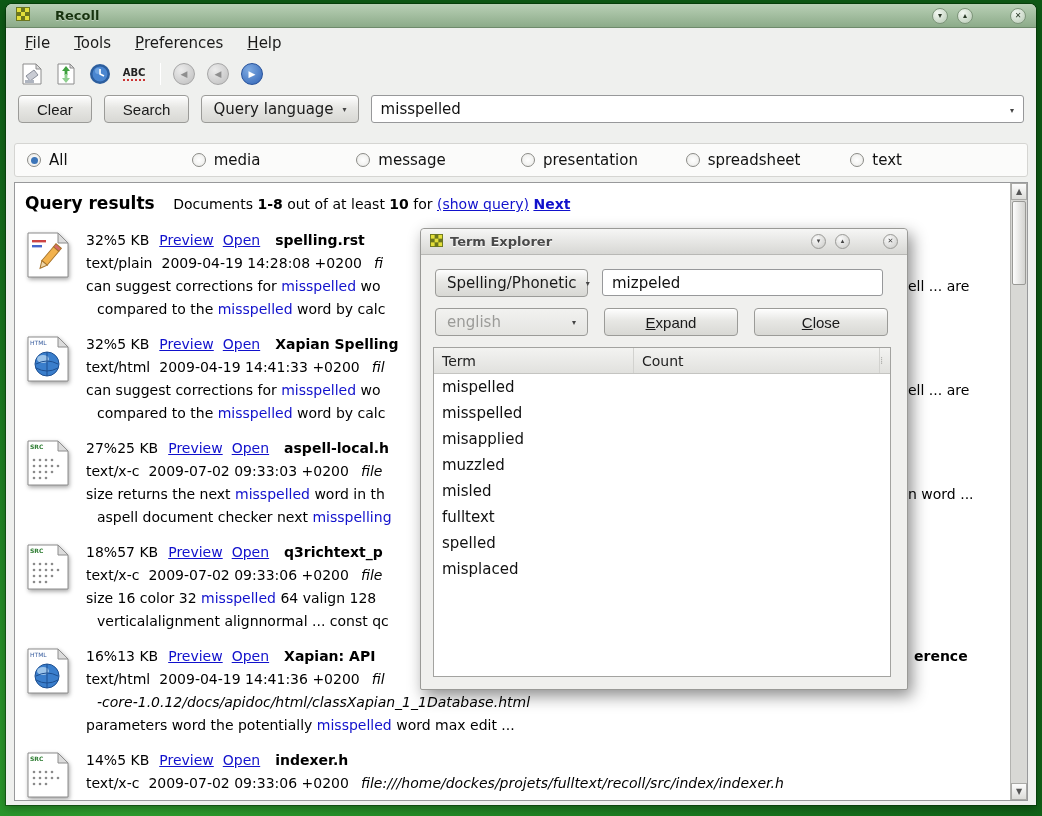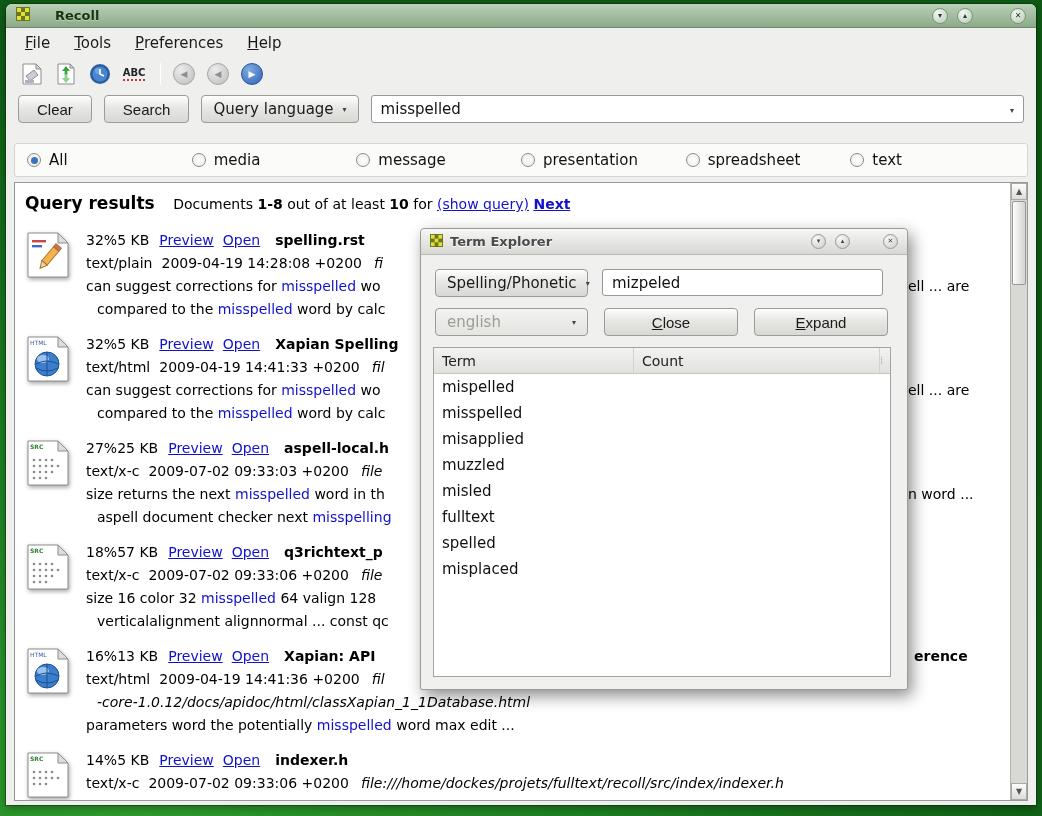--- a/index.html
+++ b/index.html
@@ -423,22 +423,22 @@
       <span class="dlg-input">
         <input value="mizpeled" style="">
       </span>
     </div>
 
     <div class="dlg-row2">
       <span class="combo dlg-combo disabled">
         <span class="lbl">english</span>
         <span class="combo-arrow">▾</span>
       </span>
+      <button class="btn dlg-btnwide"><span class="accel">E</span><span>xpand</span></button>
       <button class="btn dlg-btnwide"><span class="accel">C</span><span>lose</span></button>
-      <button class="btn dlg-btnwide"><span class="accel">E</span><span>xpand</span></button>
     </div>
 
     <div class="tx-table">
       <div class="tx-header">
         <span class="tx-hcell-term">Term</span>
         <span class="tx-hcell-count">Count</span>
         <span class="tx-hgrip">⁞</span>
       </div>
       <div class="tx-body">
         <div class="tx-row">mispelled</div>

